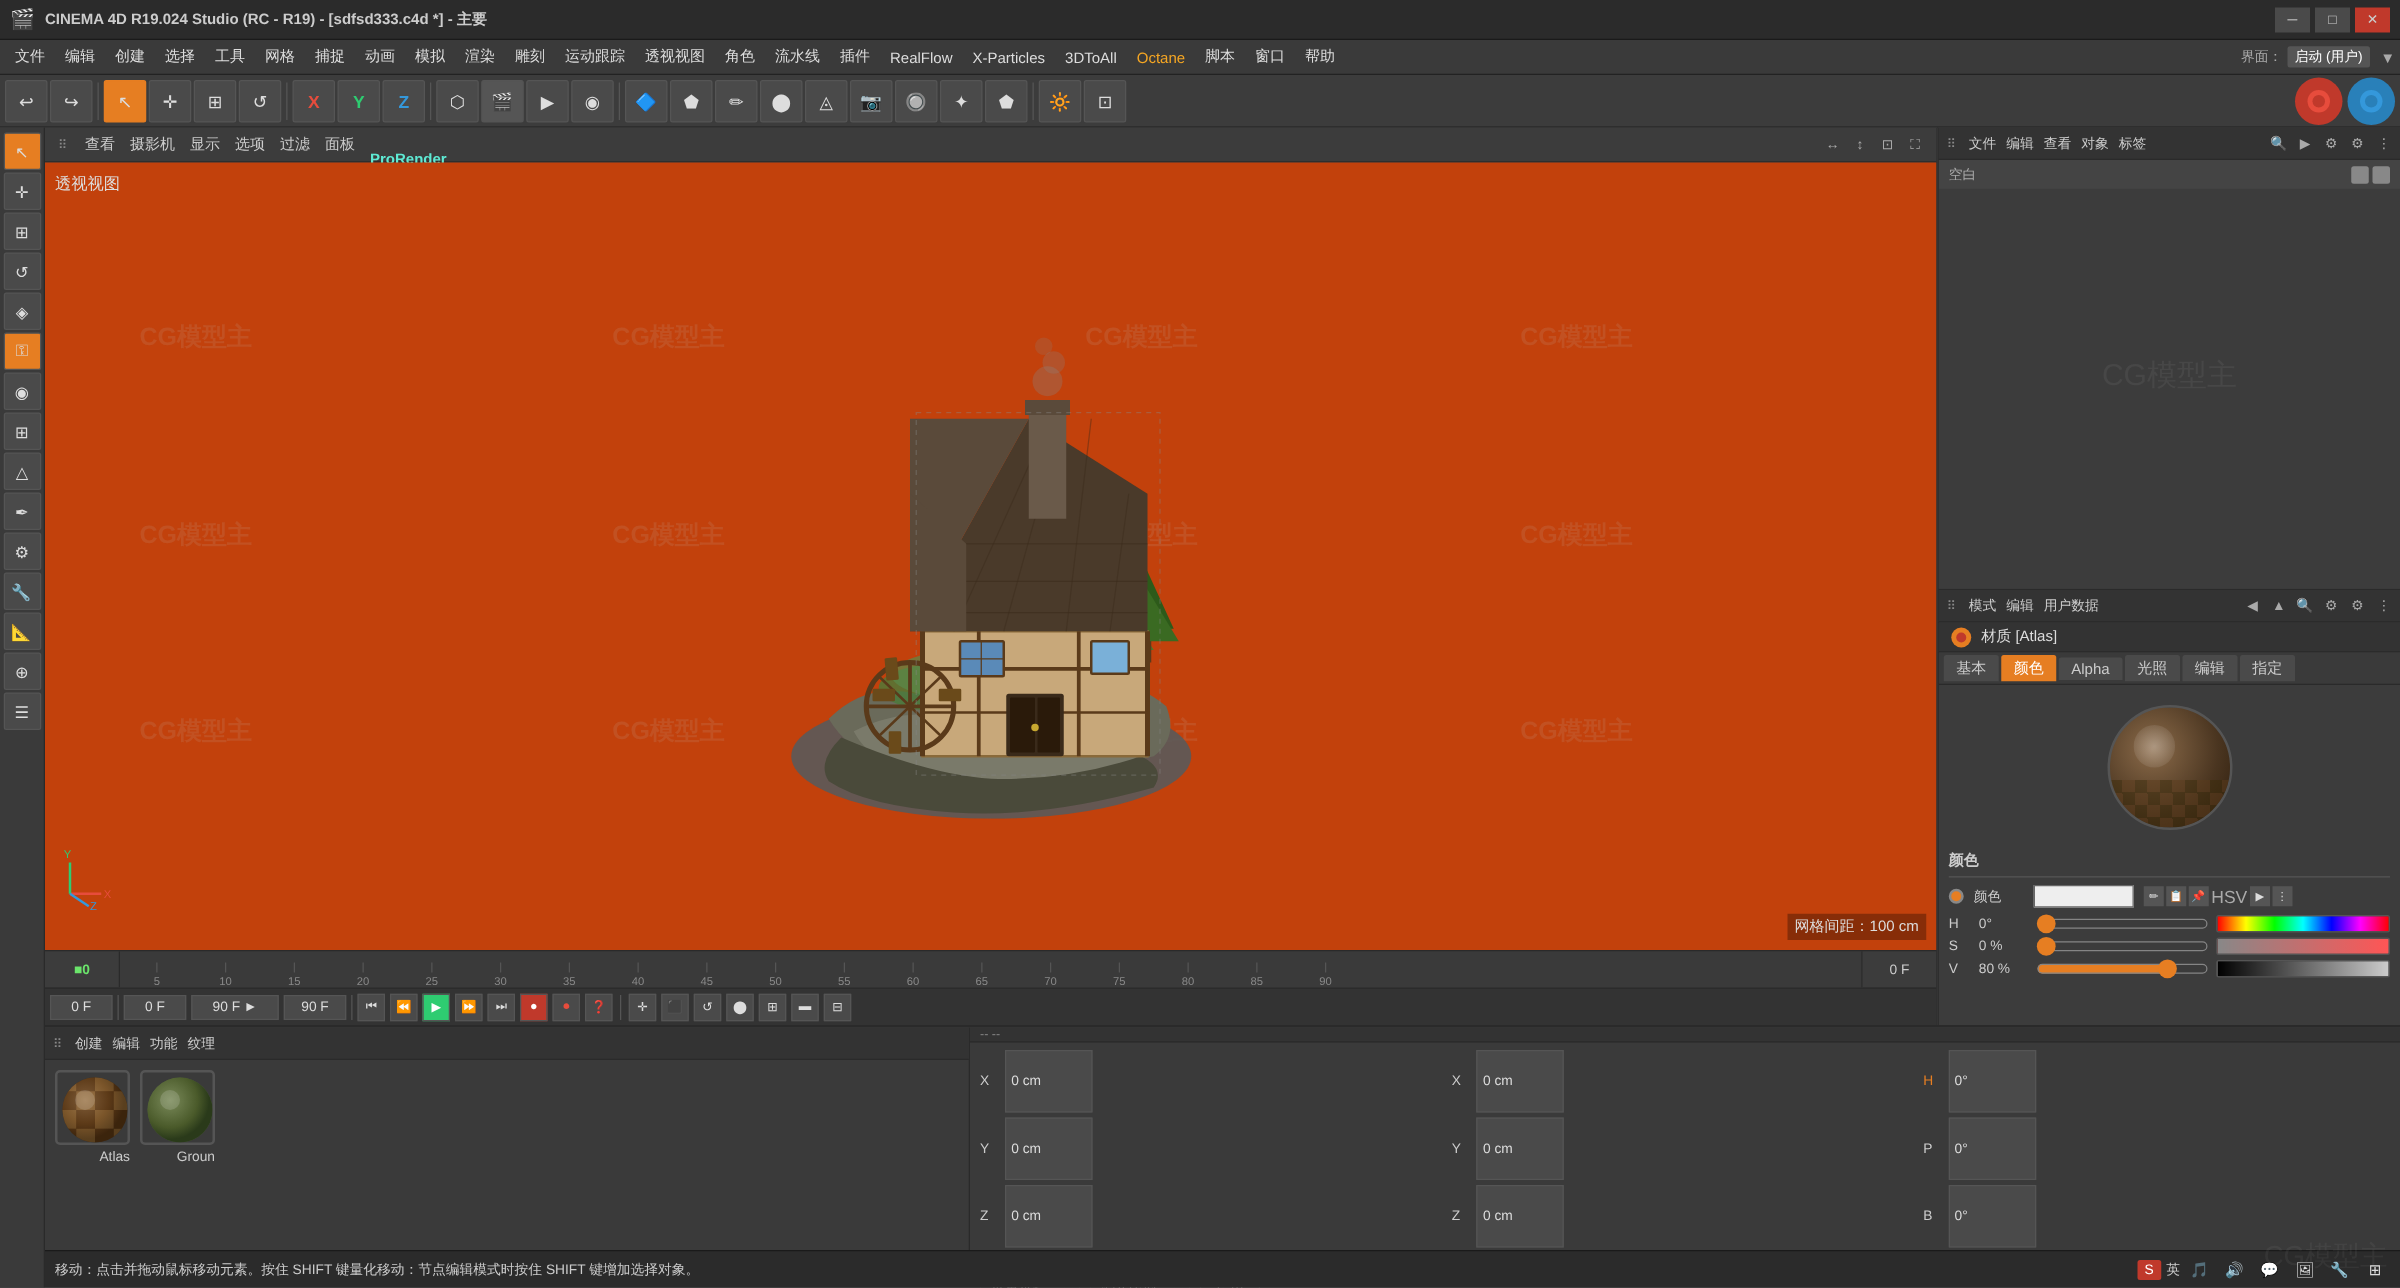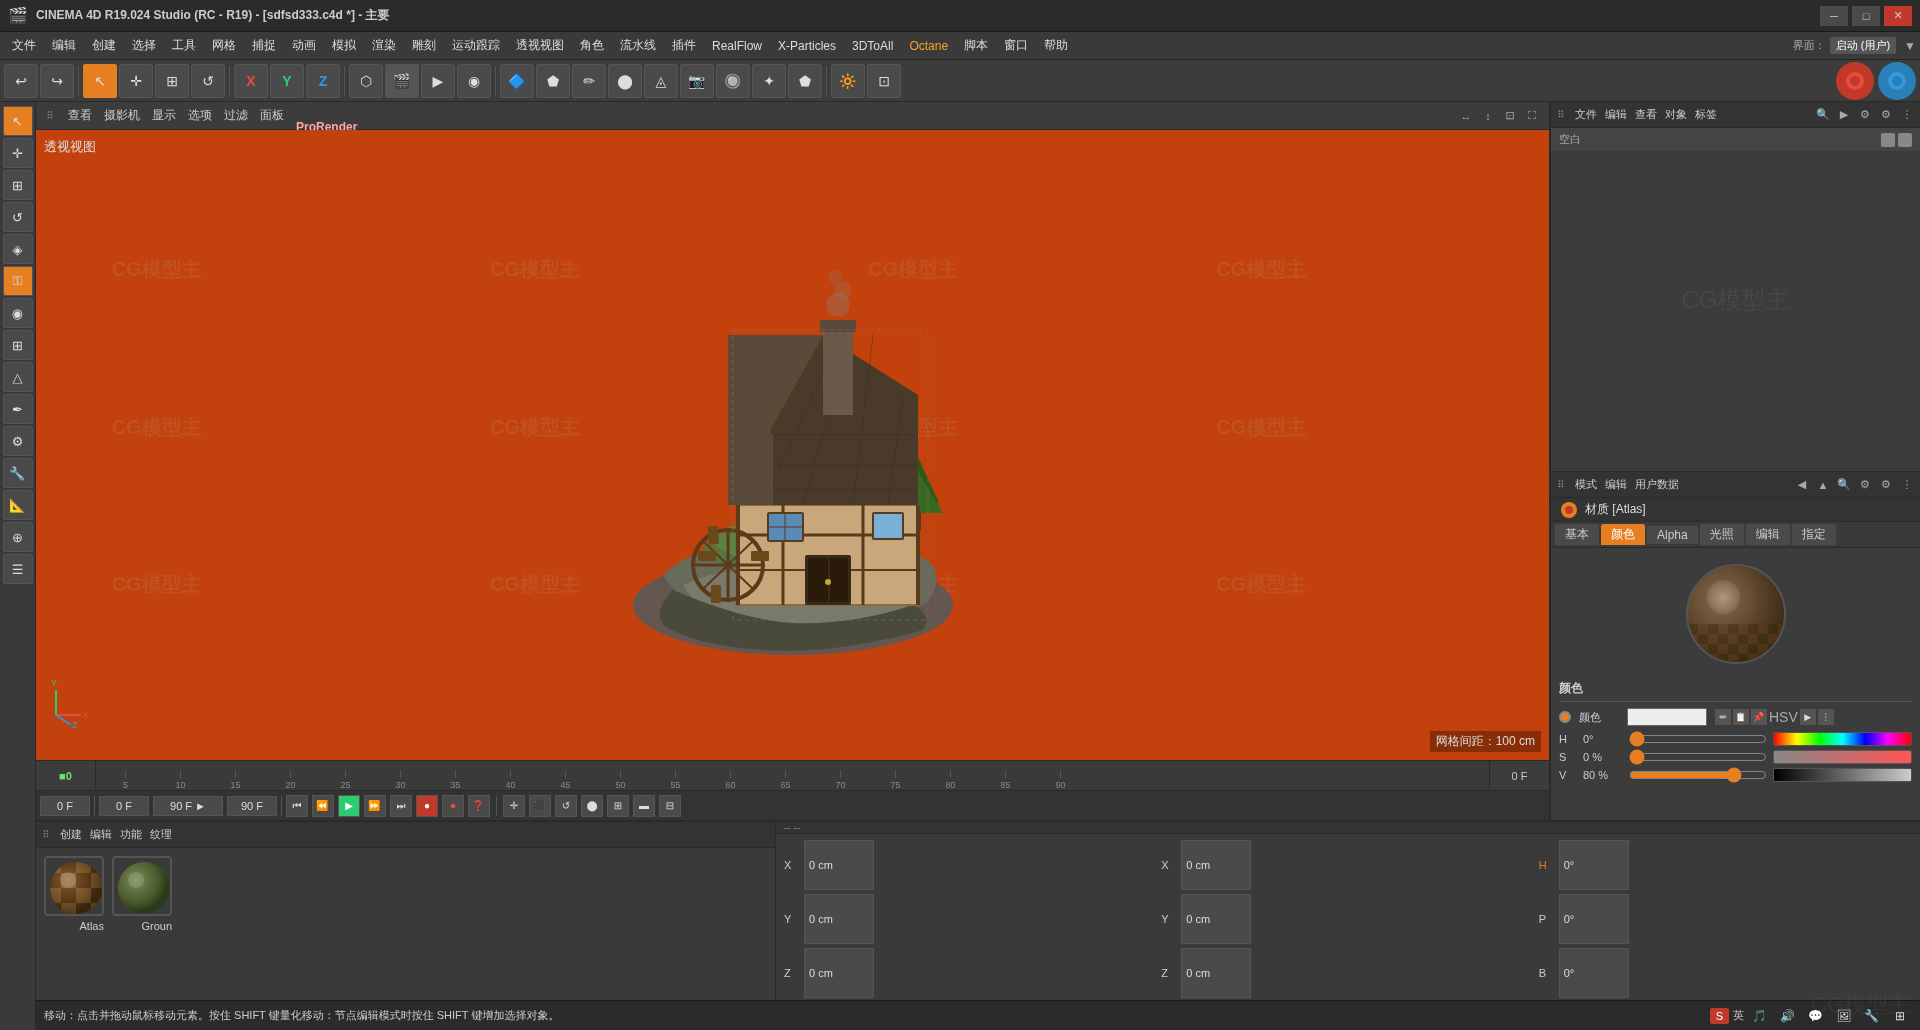--- a/index.html
+++ b/index.html
@@ -186,21 +186,21 @@
       align-items: center;
       padding: 0 8px;
       gap: 12px;
       flex-shrink: 0;
     }
     .vp-menu-item {
       color: #ccc;
       cursor: pointer;
       font-size: 12px;
     }
-    .vp-menu-item.prorender { color: #fca5a5; font-weight: bold; margin-top: 22px; }
+    .vp-menu-item.prorender { color: #5eead4; font-weight: bold; margin-top: 22px; }
 
     #viewport-icons-right {
       margin-left: auto;
       display: flex;
       gap: 4px;
     }
     .vp-icon {
       width: 18px;
       height: 18px;
       display: flex;

